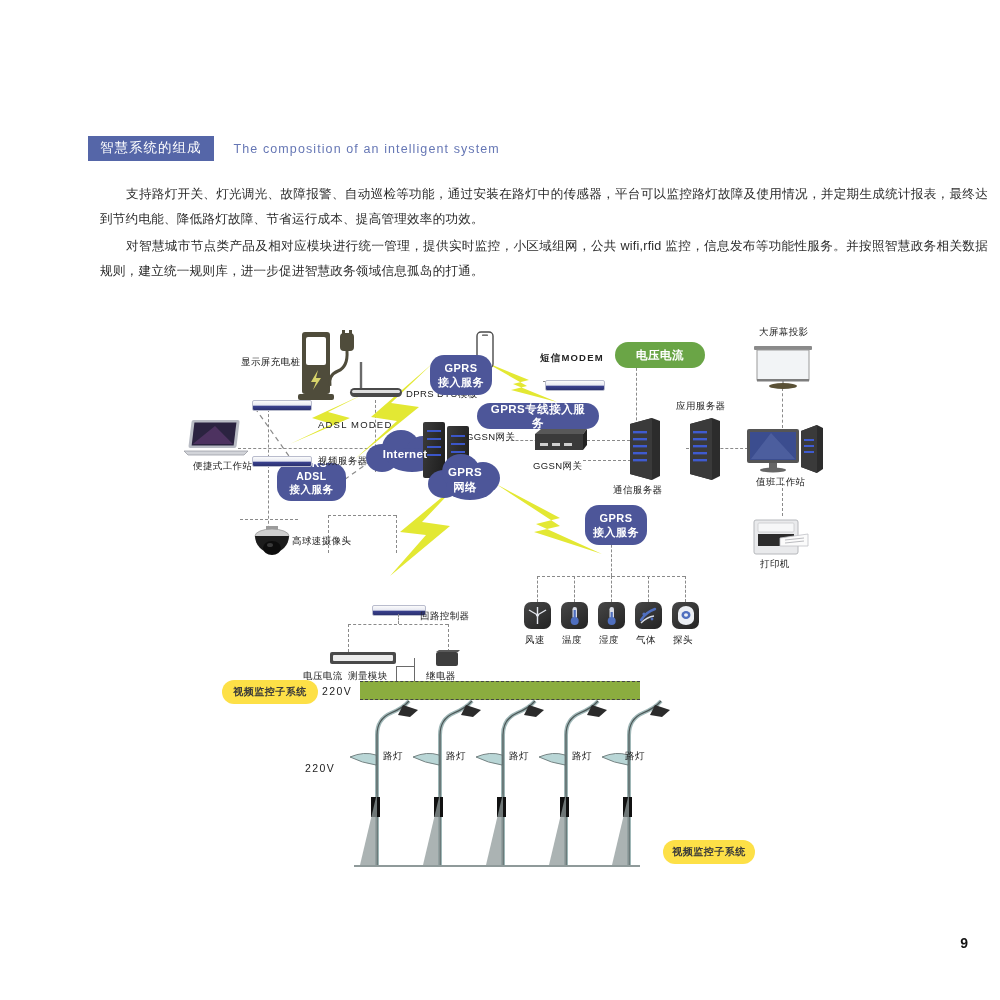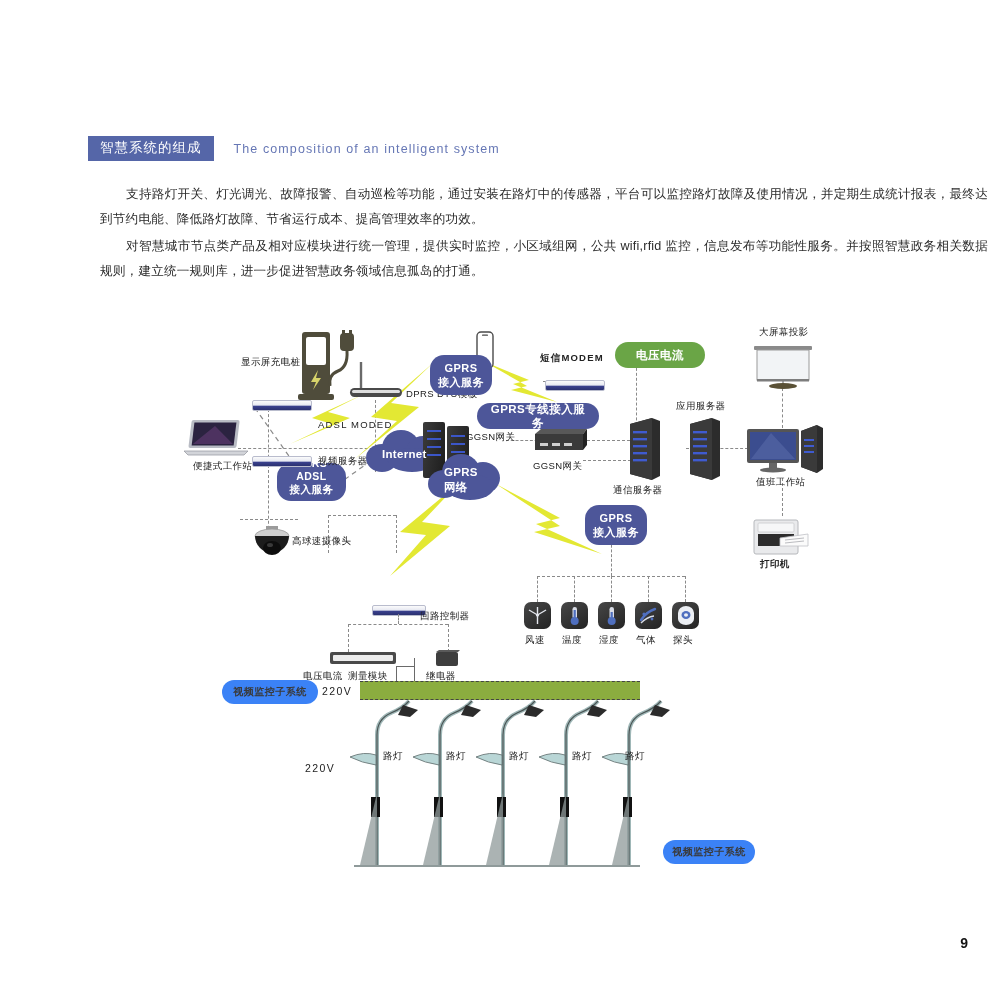--- a/index.html
+++ b/index.html
@@ -46,27 +46,27 @@
   
   .bubble{
     position:absolute;background:#4d5699;color:#fff;
     border-radius:14px;text-align:center;
     font-size:11px;font-weight:bold;line-height:14px;
     display:flex;align-items:center;justify-content:center;
     padding:5px 8px;letter-spacing:.5px;
     box-sizing:border-box;
   }
   .bubble.green{background:#6aa546;border-radius:16px;}
-  .bubble.yellow{background:#3b82f6;color:#3a3a3a;border-radius:13px;font-weight:bold;font-size:10px;}
+  .bubble.yellow{background:#fde047;color:#3a3a3a;border-radius:13px;font-weight:bold;font-size:10px;}
 
   
   .cloud{position:absolute;}
   .cloud .c{position:absolute;background:#4d5699;border-radius:50%;}
   .cloud .t{position:absolute;color:#fff;font-weight:bold;font-size:11.5px;
-            width:100%;text-align:left;letter-spacing:.3px;z-index:5;margin-left:16px;}
+            width:100%;text-align:center;letter-spacing:.3px;z-index:5;}
 
   
   .dash{position:absolute;border-color:#8a8a8a;}
   .dh{border-top:1.2px dashed #8a8a8a;height:0;}
   .dv{border-left:1.2px dashed #8a8a8a;width:0;}
 
   
   .bolt{position:absolute;}
 
   
@@ -274,21 +274,21 @@
     <div class="lbl" style="left:756px;top:176px;">值班工作站</div>
 
     <svg style="position:absolute;left:752px;top:216px;width:58px;height:42px;" viewBox="0 0 58 42">
       <rect x="2" y="4" width="44" height="34" rx="2" fill="#e9eaec" stroke="#b6b8bc" stroke-width="1"></rect>
       <rect x="6" y="7" width="36" height="9" rx="1" fill="#f6f7f8" stroke="#c9cacd" stroke-width="0.8"></rect>
       <rect x="6" y="18" width="36" height="12" fill="#2c2c2c"></rect>
       <polygon points="28,22 56,18 56,30 28,30" fill="#fbfbfb" stroke="#c0c2c6" stroke-width="0.8"></polygon>
       <line x1="33" y1="24" x2="52" y2="22" stroke="#a9abb0" stroke-width="0.8"></line>
       <line x1="33" y1="27" x2="52" y2="25" stroke="#a9abb0" stroke-width="0.8"></line>
     </svg>
-    <div class="lbl" style="left:760px;top:258px;font-weight:bold;">打印机</div>
+    <div class="lbl" style="left:760px;top:258px;">打印机</div>
 
     <div class="switch" style="left:252px;top:100px;width:58px;height:9px;"></div>
     <div class="lbl-en" style="left:318px;top:99px;margin-top:20px;">ADSL MODED</div>
 
     <div class="switch" style="left:252px;top:156px;width:58px;height:9px;"></div>
     <div class="lbl" style="left:318px;top:155px;">视频服务器</div>
 
     <svg style="position:absolute;left:252px;top:226px;width:40px;height:38px;" viewBox="0 0 40 38">
       <rect x="14" y="0" width="12" height="5" fill="#9b9b9b"></rect>
       <ellipse cx="20" cy="10" rx="17" ry="7" fill="#cfcfcf" stroke="#9a9a9a" stroke-width="0.8"></ellipse>

